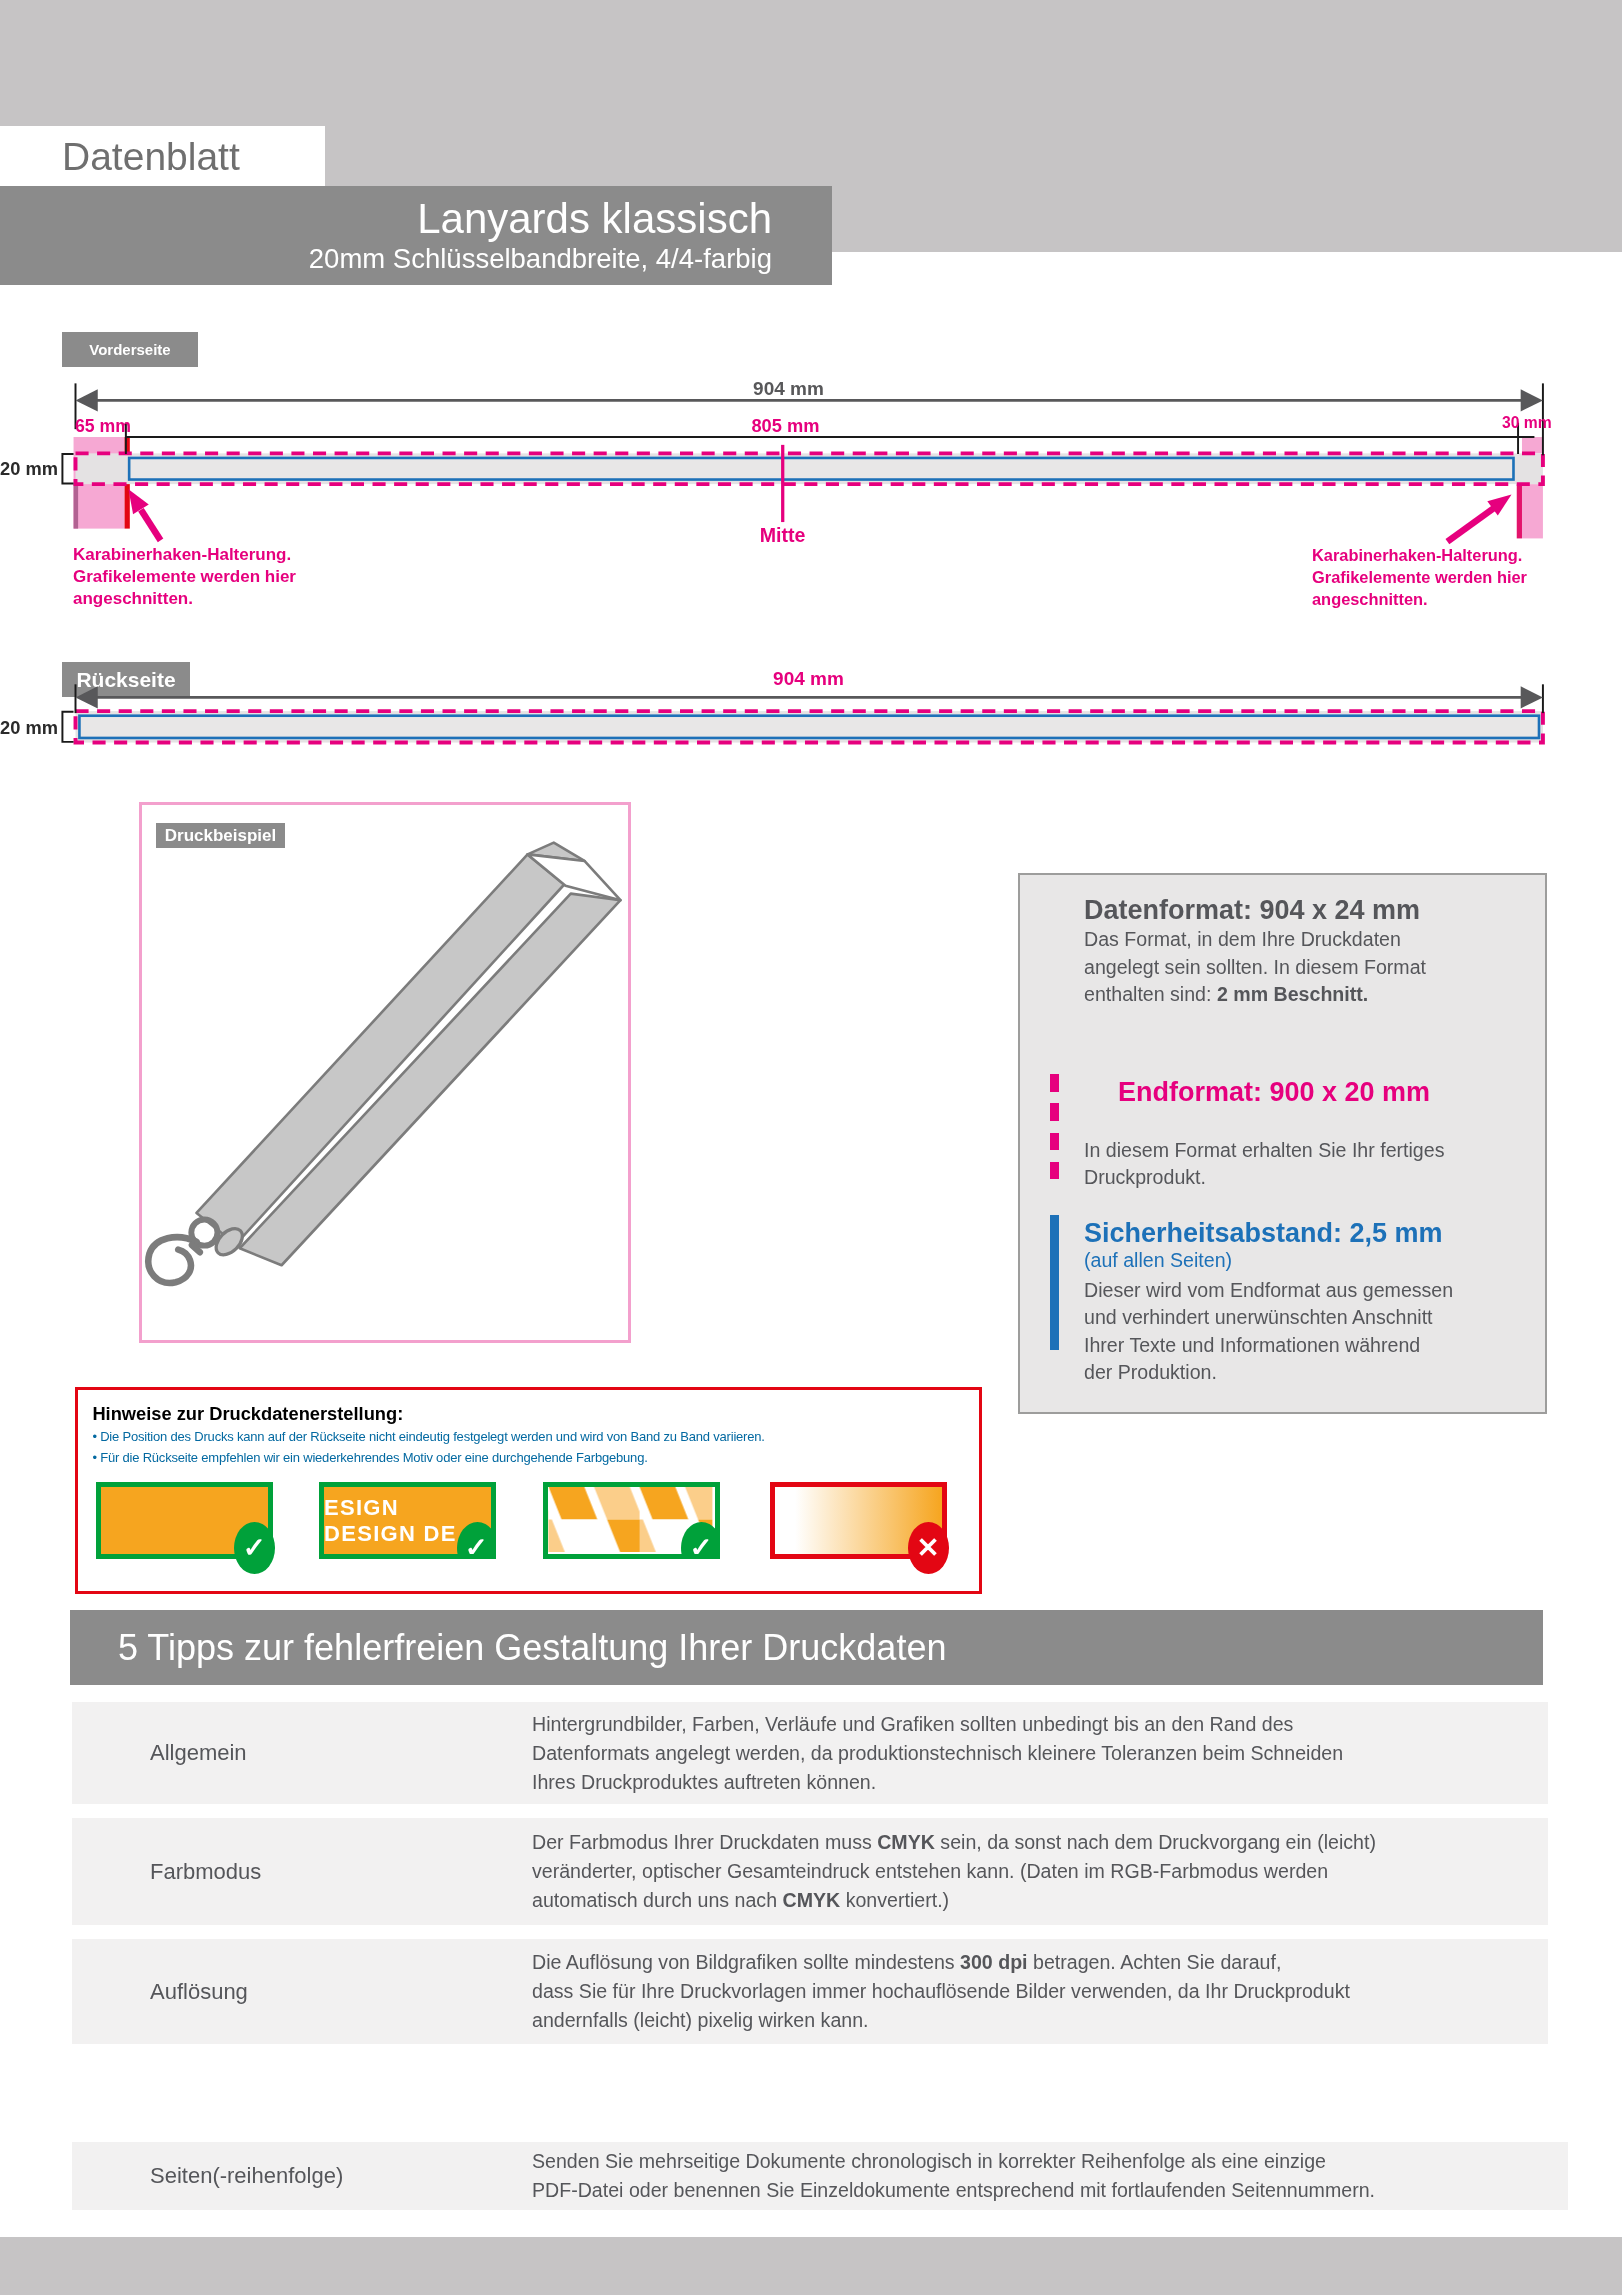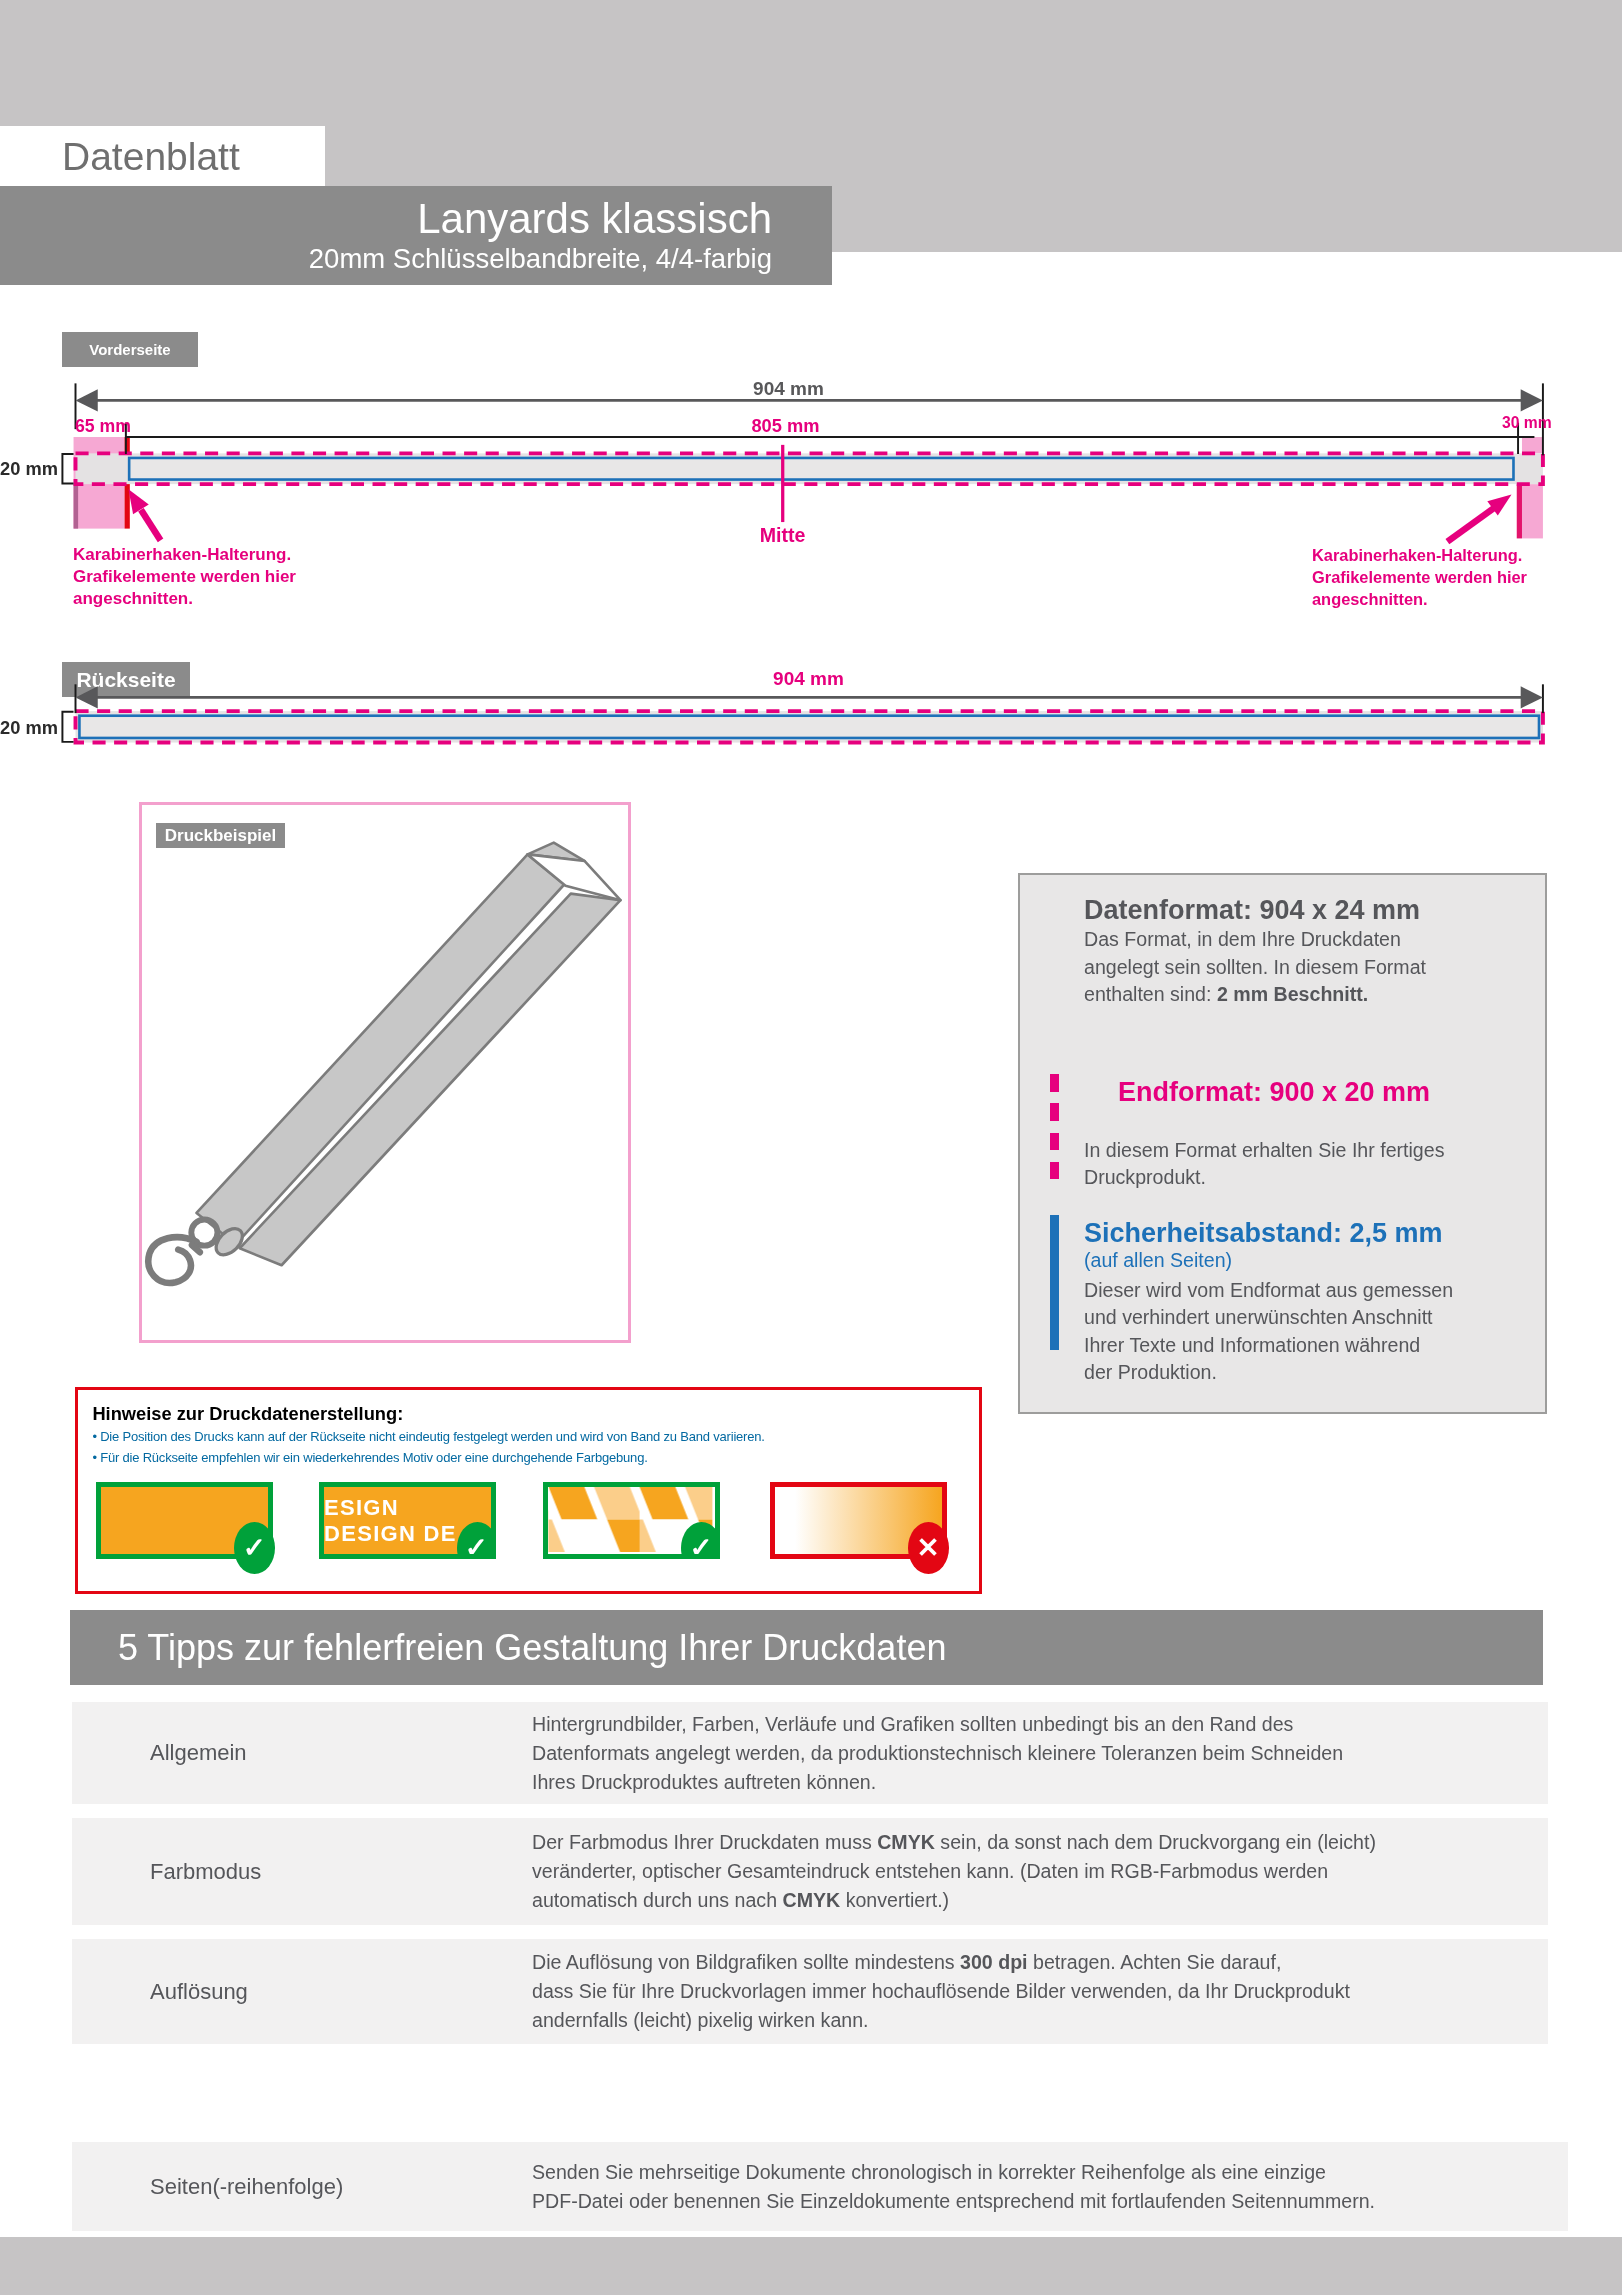--- a/index.html
+++ b/index.html
@@ -273,21 +273,21 @@
   <div class="tiprow" style="top:1939px;height:105px;">
     <div class="rl">Auflösung</div>
     <div class="rt">
       <div><span>Die Auflösung von Bildgrafiken sollte mindestens </span><span class="b">300 dpi</span><span> betragen. Achten Sie darauf,</span></div>
       <div>dass Sie für Ihre Druckvorlagen immer hochauflösende Bilder verwenden, da Ihr Druckprodukt</div>
       <div>andernfalls (leicht) pixelig wirken kann.</div>
     </div>
   </div>
 
 
-  <div class="tiprow" style="top:2142px;height:89px;padding-left:20px;">
+  <div class="tiprow" style="top:2142px;height:68px;padding-left:20px;">
     <div class="rl">Seiten(-reihenfolge)</div>
     <div class="rt">
       <div>Senden Sie mehrseitige Dokumente chronologisch in korrekter Reihenfolge als eine einzige</div>
       <div>PDF-Datei oder benennen Sie Einzeldokumente entsprechend mit fortlaufenden Seitennummern.</div>
     </div>
   </div>
 
   <div class="footer-bar"></div>
 </div>
 

